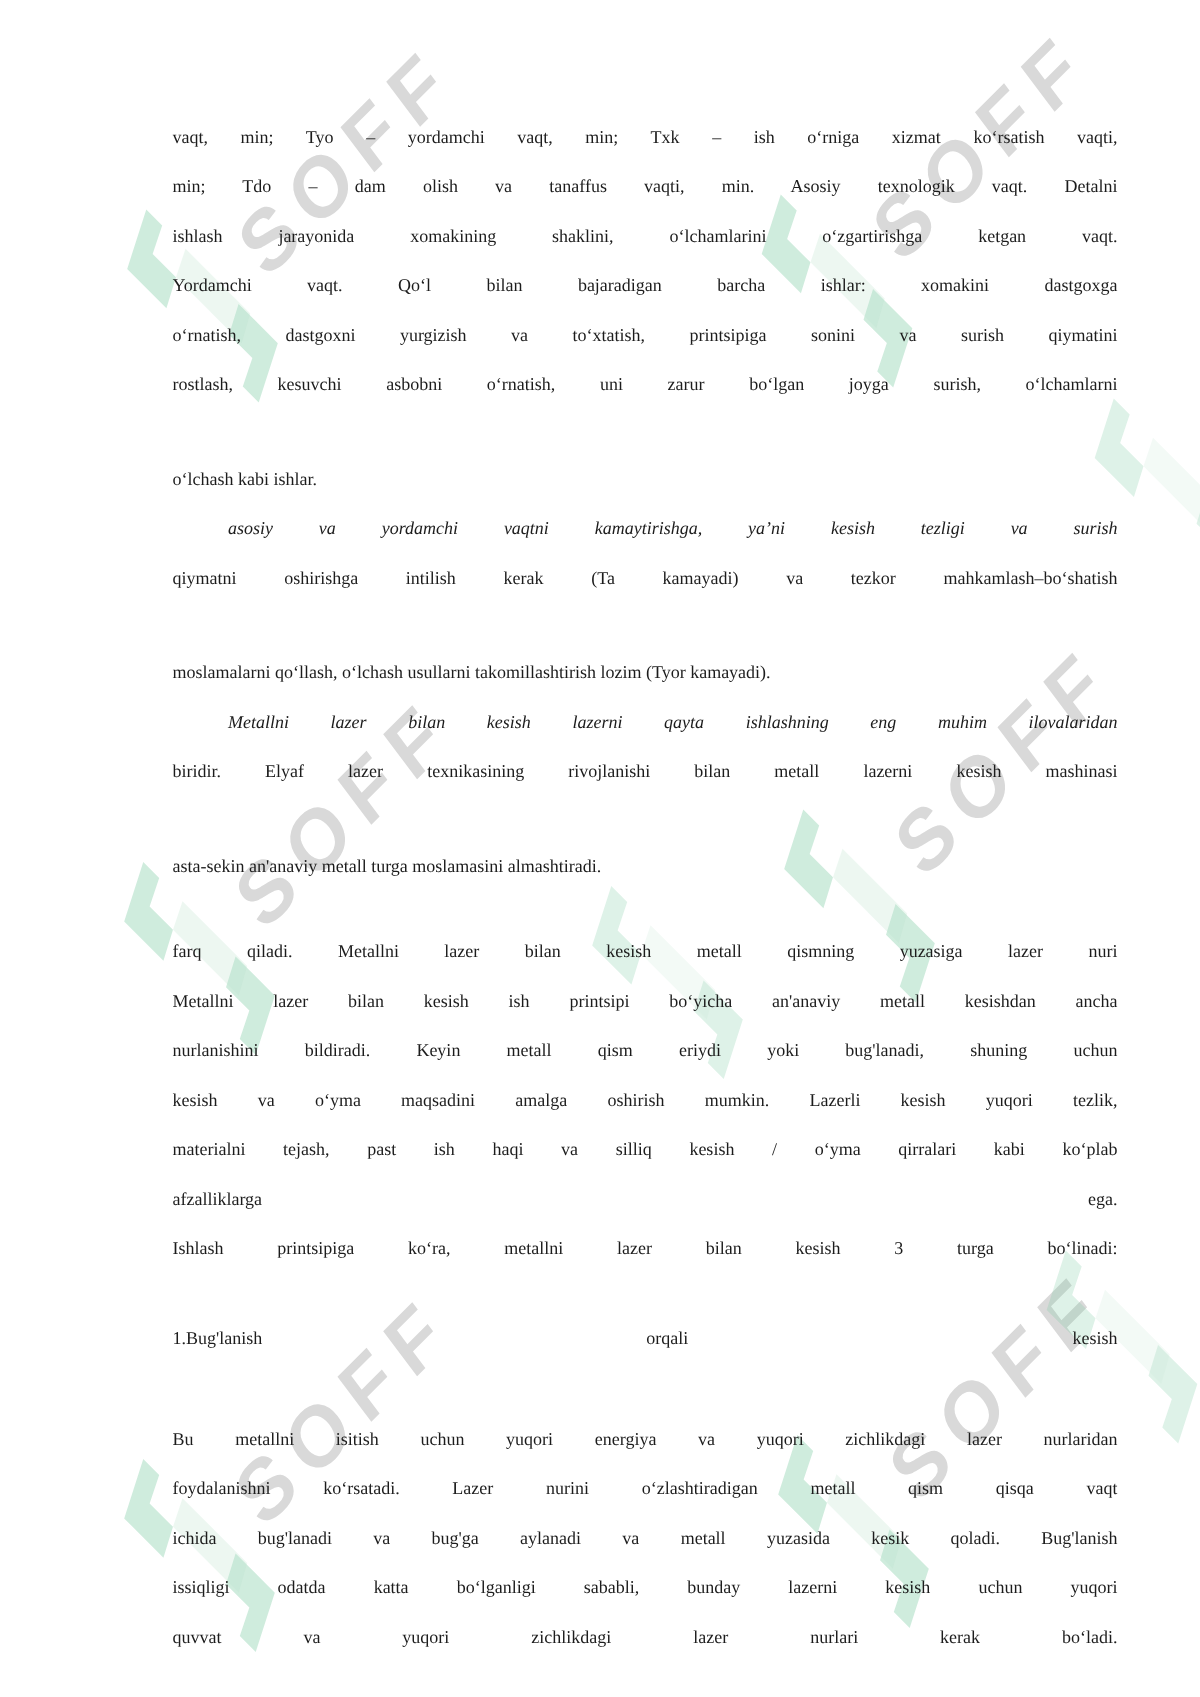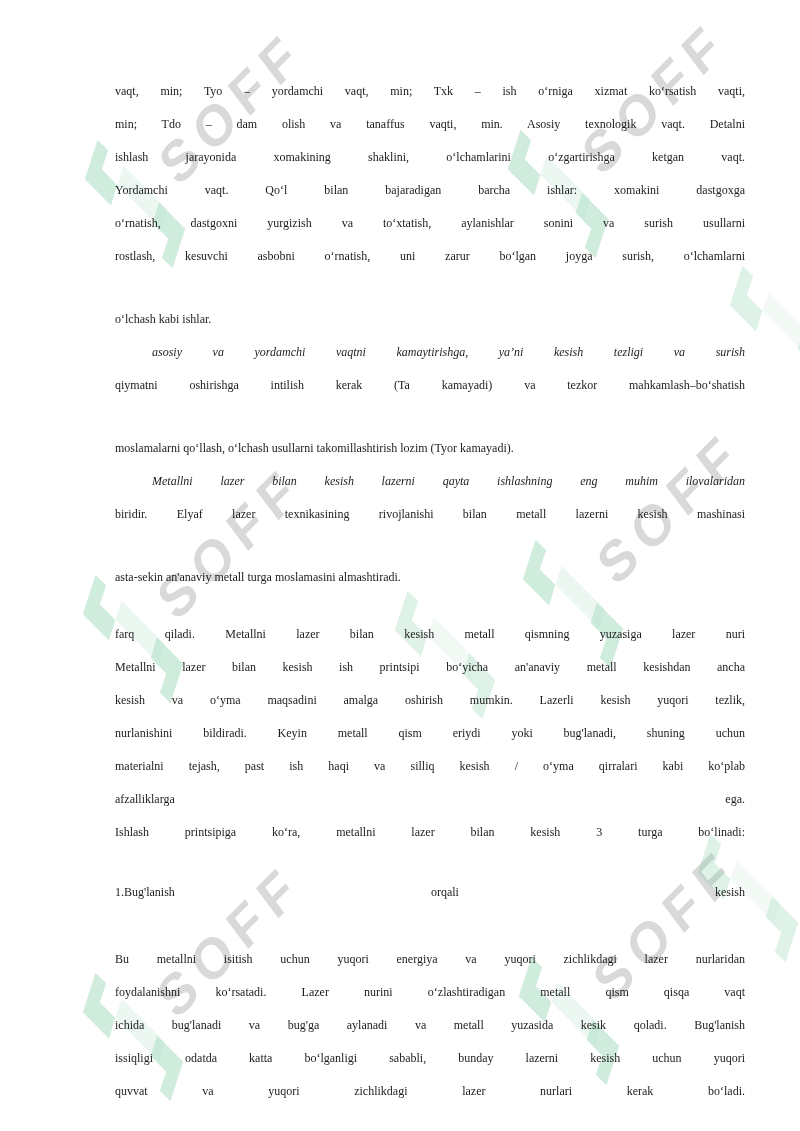--- a/index.html
+++ b/index.html
@@ -110,39 +110,39 @@
         <use href="#soffGlyph"></use>
       </svg>
   </div>
 
   <div class="content">
       <div class="para">
         <div class="line">vaqt, min; Tyo – yordamchi vaqt, min; Txk – ish o‘rniga xizmat ko‘rsatish vaqti,</div>
         <div class="line">min; Tdo – dam olish va tanaffus vaqti, min. Asosiy texnologik vaqt. Detalni</div>
         <div class="line">ishlash jarayonida xomakining shaklini, o‘lchamlarini o‘zgartirishga ketgan vaqt.</div>
         <div class="line">Yordamchi vaqt. Qo‘l bilan bajaradigan barcha ishlar: xomakini dastgoxga</div>
-        <div class="line">o‘rnatish, dastgoxni yurgizish va to‘xtatish, aylanishlar sonini va surish usullarni</div>
+        <div class="line">o‘rnatish, dastgoxni yurgizish va to‘xtatish, printsipiga sonini va surish qiymatini</div>
         <div class="line">rostlash, kesuvchi asbobni o‘rnatish, uni zarur bo‘lgan joyga surish, o‘lchamlarni</div>
         <div class="line end">o‘lchash kabi ishlar.</div>
       </div>
       <div class="para">
         <div class="line indent">asosiy va yordamchi vaqtni kamaytirishga, ya’ni kesish tezligi va surish</div>
         <div class="line">qiymatni oshirishga intilish kerak (Ta kamayadi) va tezkor mahkamlash–bo‘shatish</div>
         <div class="line end">moslamalarni qo‘llash, o‘lchash usullarni takomillashtirish lozim (Tyor kamayadi).</div>
       </div>
       <div class="para">
         <div class="line indent">Metallni lazer bilan kesish lazerni qayta ishlashning eng muhim ilovalaridan</div>
         <div class="line">biridir. Elyaf lazer texnikasining rivojlanishi bilan metall lazerni kesish mashinasi</div>
         <div class="line end">asta-sekin an'anaviy metall turga moslamasini almashtiradi.</div>
       </div>
       <div class="para">
         <div class="line">farq qiladi. Metallni lazer bilan kesish metall qismning yuzasiga lazer nuri</div>
         <div class="line">Metallni lazer bilan kesish ish printsipi bo‘yicha an'anaviy metall kesishdan ancha</div>
+        <div class="line">nurlanishini bildiradi. Keyin metall qism eriydi yoki bug'lanadi, shuning uchun</div>
         <div class="line">kesish va o‘yma maqsadini amalga oshirish mumkin. Lazerli kesish yuqori tezlik,</div>
-        <div class="line">nurlanishini bildiradi. Keyin metall qism eriydi yoki bug'lanadi, shuning uchun</div>
         <div class="line">materialni tejash, past ish haqi va silliq kesish / o‘yma qirralari kabi ko‘plab</div>
         <div class="line">afzalliklarga ega.</div>
       </div>
       <div class="para">
         <div class="line">Ishlash printsipiga ko‘ra, metallni lazer bilan kesish 3 turga bo‘linadi:</div>
       </div>
       <div class="para">
         <div class="line">1.Bug'lanish orqali kesish</div>
       </div>
       <div class="para">

